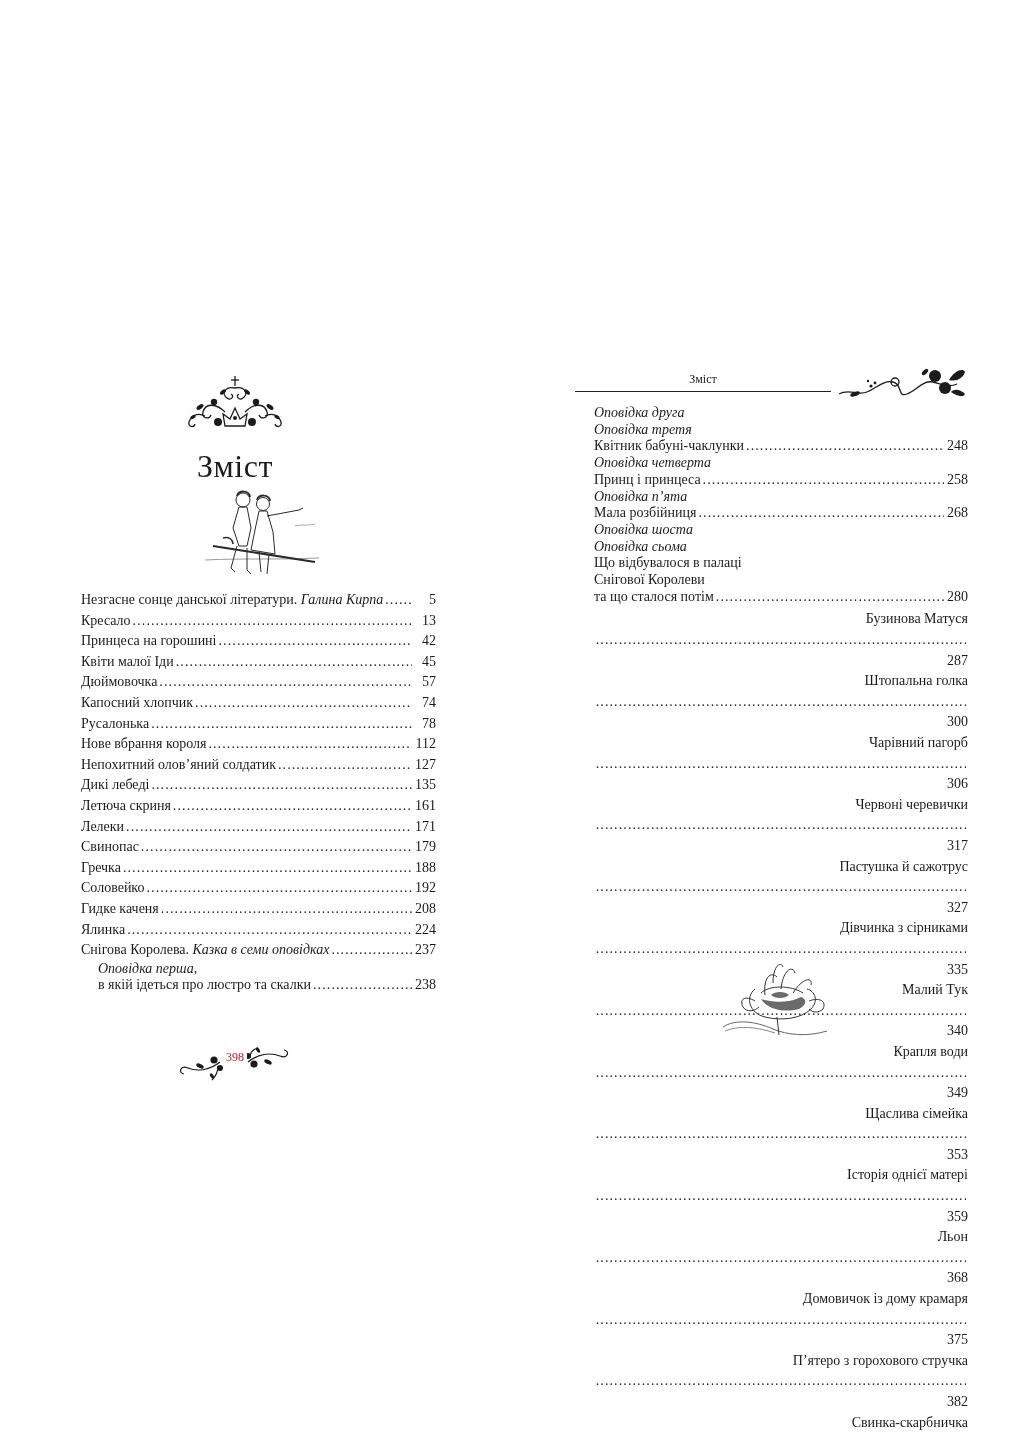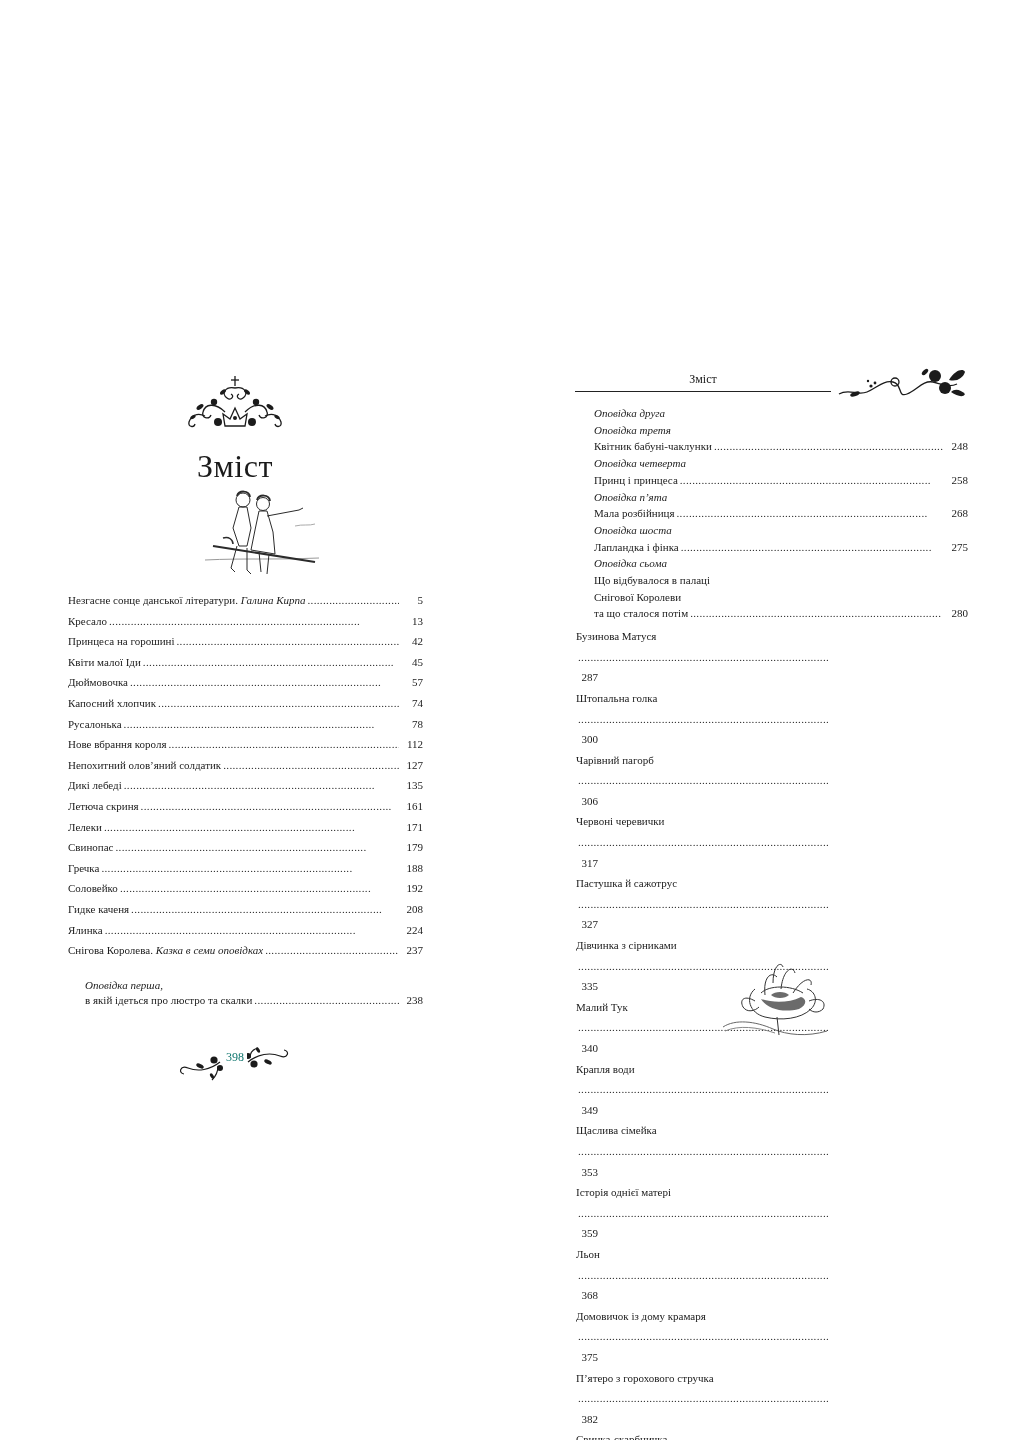--- a/index.html
+++ b/index.html
@@ -15,51 +15,51 @@
     
     .top-ornament { position: absolute; left: 185px; top: 372px; width: 100px; height: 62px; }
     .page-title {
       position: absolute; left: 0; width: 470px; top: 448px;
       text-align: center; font-family: "Liberation Serif", serif;
       font-size: 32px; letter-spacing: 0.5px; color: #1b1b1b;
     }
     .kids-illustration { position: absolute; left: 203px; top: 488px; width: 118px; height: 92px; }
 
     .toc { position: absolute; }
-    .toc-left { left: 68px; top: 590px; width: 355px; }
+    .toc-left { left: 81px; top: 590px; width: 355px; }
     .toc-right { left: 59px; top: 405px; width: 392px; }
 
     .row {
-      display: flex; align-items: flex-start;
-      font-family: "Liberation Serif", serif; font-size: 11px;
+      display: flex; align-items: flex-end;
+      font-family: "Liberation Serif", serif; font-size: 14px;
       line-height: 20.6px; white-space: nowrap;
     }
     .row .t { flex: 0 0 auto; }
     .row .t i { font-style: italic; }
     .row .dots {
       flex: 1 1 auto; overflow: hidden; margin: 0 2px;
       letter-spacing: 2.2px; color: #2a2a2a;
     }
     .row .dots::before {
       content: ". . . . . . . . . . . . . . . . . . . . . . . . . . . . . . . . . . . . . . . . . . . . . . . . . . . . . . . . . . . . . . . . . . . . . . . . . . . . . . . . .";
       letter-spacing: -1.2px;
     }
     .row .p { flex: 0 0 auto; text-align: right; min-width: 22px; }
     .row.sub { padding-left: 17px; line-height: 15.5px; }
     .row.sub-label { padding-left: 17px; line-height: 16px; font-style: italic; }
-    .row.sub-label .t { font-style: italic; margin-top: 16px; }
+    .row.sub-label .t { font-style: italic; }
     .row.right-sub { padding-left: 18px; line-height: 16.7px; }
     .row.right-label { padding-left: 18px; line-height: 16.7px; }
     .row.right-label .t { font-style: italic; }
     .row.right-main { line-height: 20.6px; flex-direction: column; }
 
     .bottom-ornament { position: absolute; left: 174px; top: 1046px; width: 120px; height: 36px; }
     .folio {
       position: absolute; left: 223px; top: 1050px; width: 24px; text-align: center;
-      font-family: "Liberation Serif", serif; font-size: 12px; color: #0f766e; background: #fff;
+      font-family: "Liberation Serif", serif; font-size: 12px; color: #b91c1c; background: #fff;
     }
 
     
     .running-head {
       position: absolute; left: 58px; top: 372px; width: 256px; text-align: center;
       font-family: "Liberation Serif", serif; font-size: 12px; color: #1b1b1b;
     }
     .header-rule { position: absolute; left: 58px; top: 391px; width: 256px; height: 0; border-top: 1.3px solid #222; }
     .header-ornament { position: absolute; left: 320px; top: 366px; width: 130px; height: 36px; }
     .flower-illustration { position: absolute; left: 198px; top: 955px; width: 130px; height: 90px; }
@@ -292,25 +292,20 @@
       </div>
     <div class="row right-sub">
         <span class="t">Мала розбійниця</span>
         <span class="dots"></span>
         <span class="p">268</span>
       </div>
 
     <div class="row right-label">
         <span class="t">Оповідка шоста</span>
       </div>
-    <div class="row right-sub">
-        <span class="t">Лапландка і фінка</span>
-        <span class="dots"></span>
-        <span class="p">275</span>
-      </div>
 
     <div class="row right-label">
         <span class="t">Оповідка сьома</span>
       </div>
     <div class="row right-sub">
         <span class="t">Що відбувалося в палаці</span>
       </div>
     <div class="row right-sub">
         <span class="t">Снігової Королеви</span>
       </div>

